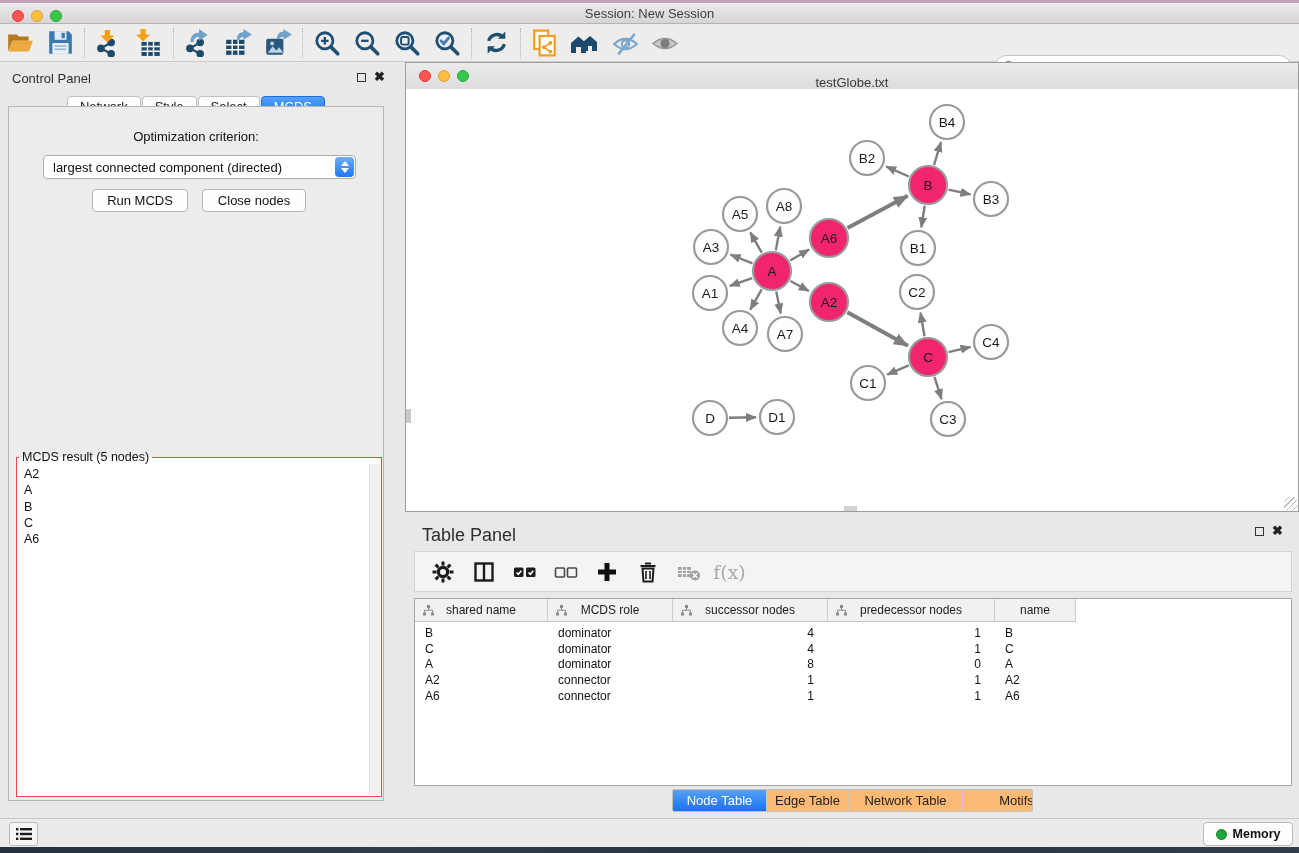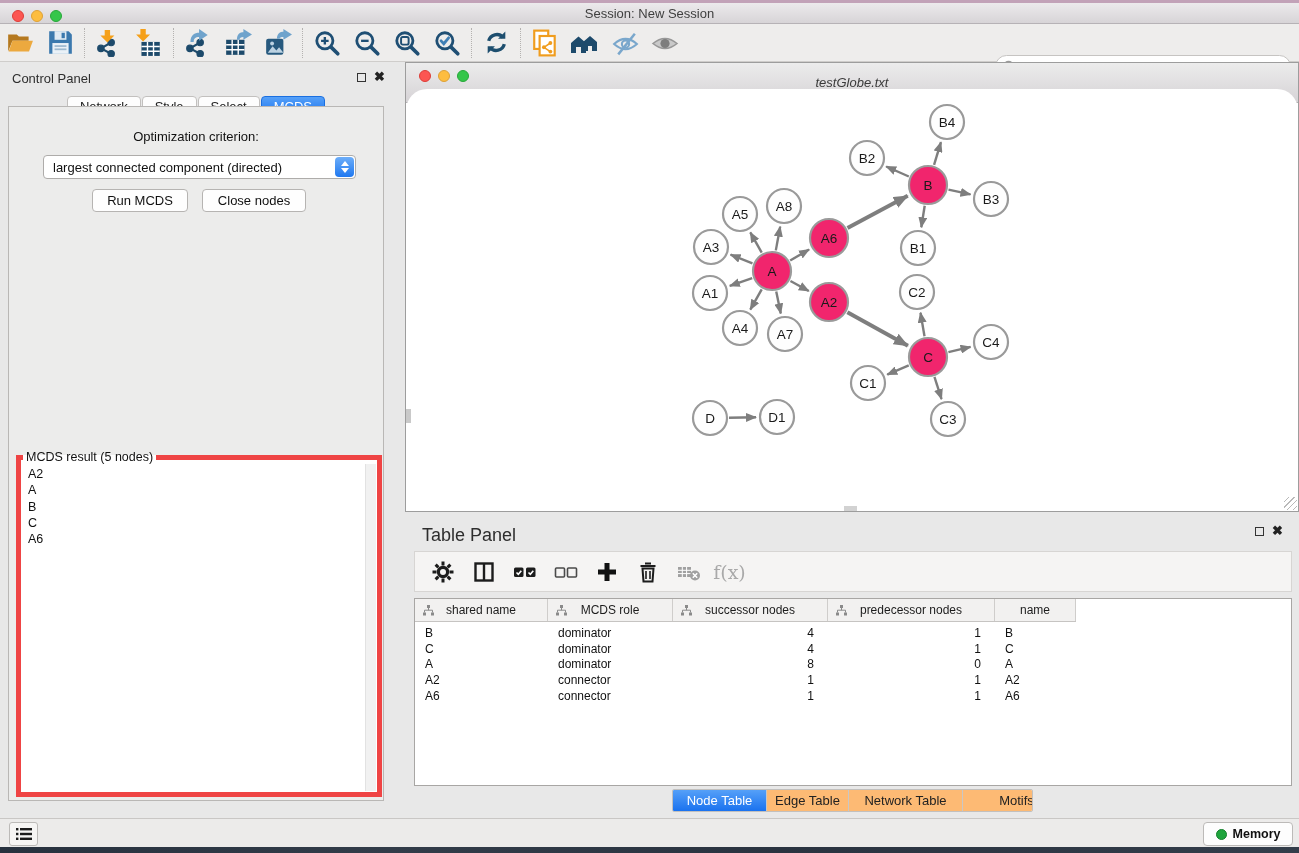--- a/index.html
+++ b/index.html
@@ -46,34 +46,34 @@
   .combo-stepper { width:19px; height:20px; margin-right:1px; border-radius:4px;
     background:linear-gradient(#6daef9,#1f78f0); display:flex; flex-direction:column; align-items:center; justify-content:center; gap:2px; }
   .arr-up { width:0; height:0; border-left:4px solid transparent; border-right:4px solid transparent; border-bottom:5px solid #fff; }
   .arr-dn { width:0; height:0; border-left:4px solid transparent; border-right:4px solid transparent; border-top:5px solid #fff; }
   .pbtn { position:absolute; height:23px; background:#fefefe; border:1px solid #b6b4b2; border-radius:4px;
     font-size:13px; color:#111; display:flex; align-items:center; justify-content:center; }
   #run-btn { left:92px; top:189px; width:96px; }
   #closep-btn { left:202px; top:189px; width:104px; }
 
   #result-fieldset { position:absolute; left:16px; top:450px; width:366px; height:347px;
-    border:5px solid #ef4444; background:#fff; }
+    border:1px solid #ef4444; background:#fff; }
   #result-fieldset legend { font-size:12.5px; color:#111; margin-left:2px; padding:0 3px; }
   #result-list { position:absolute; left:1px; top:0px; right:12px; bottom:1px; overflow:hidden;
     font-size:12.5px; color:#111; padding:2px 0 0 6px; }
   .result-item { line-height:16.3px; }
   #result-scroll { position:absolute; right:1px; top:0px; width:11px; bottom:1px; background:#f1f1f1; border-left:1px solid #e2e2e2; }
 
   
   #net-window { left:405px; top:62px; width:894px; height:450px; border:1px solid #9d9d9d; background:#fff; }
   #net-titlebar { position:absolute; left:0; top:0; width:100%; height:40px;
     background:linear-gradient(#ececec,#d6d3d6); border-bottom:1px solid #b3b0b3;
-    display:flex; align-items:center; justify-content:center; font-size:13px; color:#3a3a3a;font-style:italic; }
+    display:flex; align-items:center; justify-content:center; font-size:13px; color:#3a3a3a; }
   #net-lights { position:absolute; left:13px; top:7px; display:flex; gap:7px; }
-  #net-canvas { position:absolute; left:0; top:26px; width:892px; height:422px; background:#fff;border-radius:21px; }
+  #net-canvas { position:absolute; left:0; top:26px; width:892px; height:422px; background:#fff; }
   #net-grip { position:absolute; right:1px; bottom:1px; width:13px; height:13px;
     background:repeating-linear-gradient(135deg, transparent 0 3px, #b9b9b9 3px 4px); }
   .splitter-nub-v { position:absolute; left:0; top:346px; width:5px; height:14px; background:#c9c9c9; }
   .splitter-nub-h { position:absolute; left:438px; bottom:0px; width:13px; height:5px; background:#d2d2d2; }
 
   
   #tp-title { left:422px; top:525px; font-size:18px; color:#2e2e2e; }
   #tp-icons { left:1255px; top:526px; }
   #tp-toolbar { left:414px; top:551px; width:878px; height:41px; background:#f5f4f3;
     border:1px solid #d7d5d3; display:flex; align-items:center; padding-left:9px; gap:4px; }

